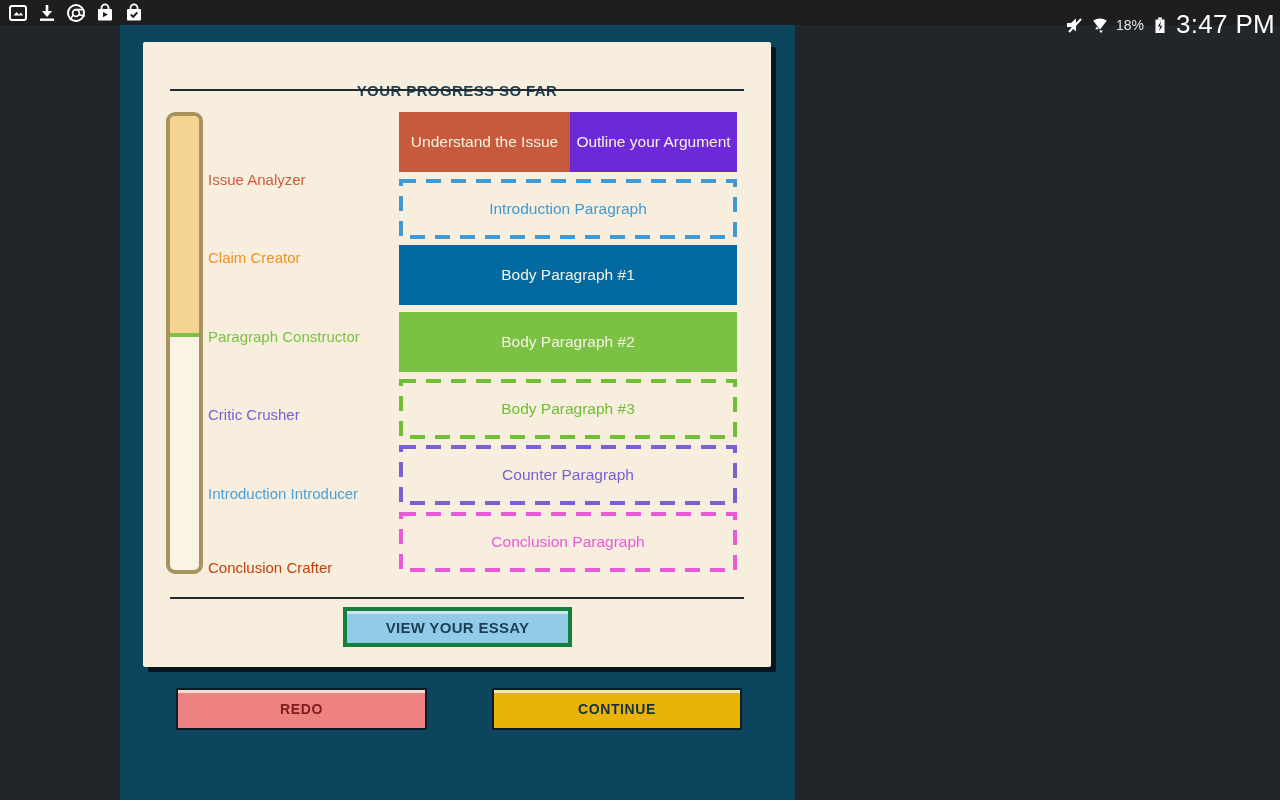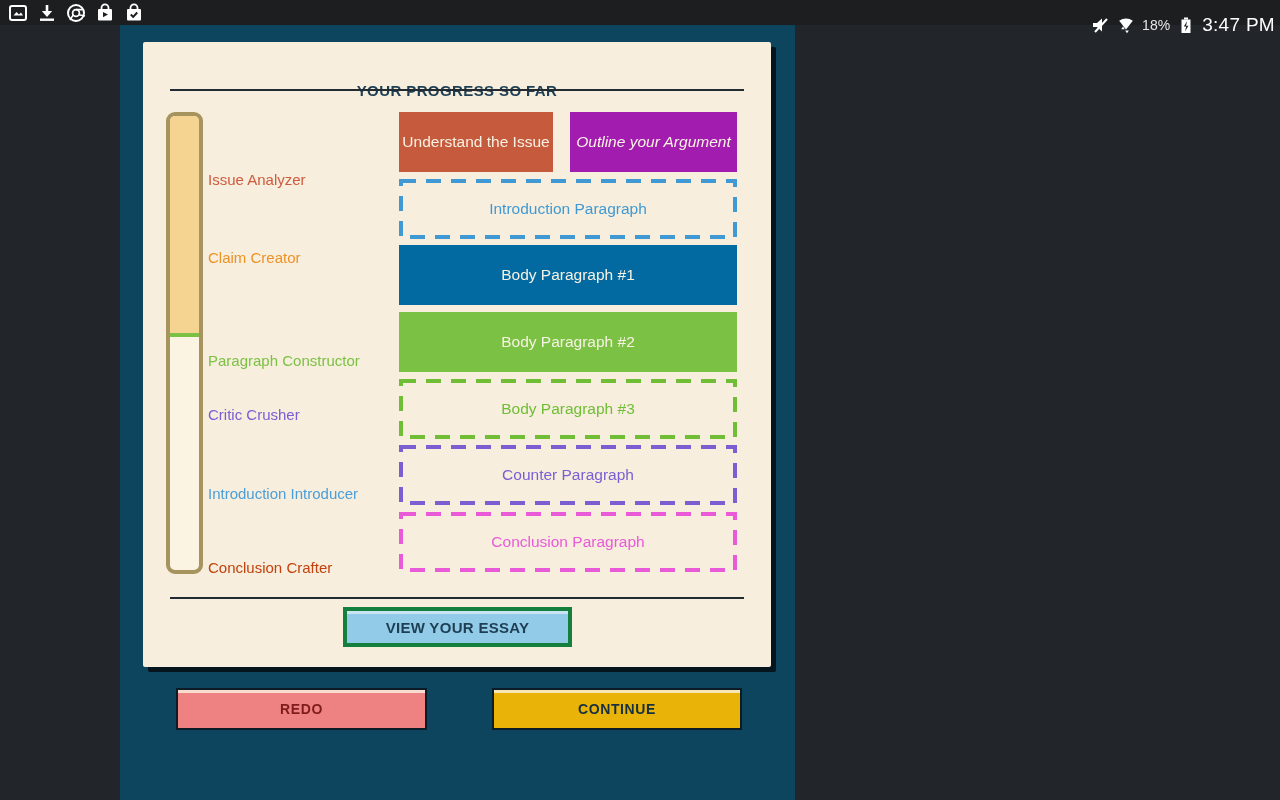--- a/index.html
+++ b/index.html
@@ -7,40 +7,40 @@
     width:1280px;height:800px;position:relative;overflow:hidden;
     background:#22262a;font-family:"Liberation Sans",sans-serif;
     -webkit-font-smoothing:antialiased;
   }
   
   .statusbar{position:absolute;left:0;top:0;width:1280px;height:25px;background:#1c1e20;display:flex;align-items:center;}
   .sb-left{display:flex;align-items:center;gap:9px;padding-left:8px;}
   .sb-right{margin-left:auto;display:flex;align-items:center;gap:6px;padding-right:5px;margin-top:24px;}
   .sb-icon{width:20px;height:20px;display:block;}
   .sb-pct{color:#e6e6e6;font-size:14px;}
-  .sb-time{color:#fdfdfd;font-size:19px;letter-spacing:.3px;}
+  .sb-time{color:#fdfdfd;font-size:26px;letter-spacing:.3px;}
   
   .panel{position:absolute;left:120px;top:25px;width:675px;height:775px;background:#0d455f;}
   
   .card{position:absolute;left:23px;top:17px;width:628px;height:625px;background:#f7eedd;border-radius:2px;box-shadow:5px 5px 0 #06141e;}
   .card-title{position:absolute;top:12px;left:0;width:100%;text-align:center;font-size:15px;font-weight:bold;color:#1d3e53;letter-spacing:.4px;margin-top:28px;}
   .divider{position:absolute;left:27px;width:574px;border-top:2px solid #222b32;}
   .d1{top:47px}.d2{top:555px}
   
   .bar{position:absolute;left:23px;top:70px;width:29px;height:454px;border:4px solid #a7935e;border-radius:9px;background:#fbf4e2;overflow:hidden;}
   .bar-fill{width:100%;height:221px;background:#f5d391;border-bottom:4px solid #7bc143;box-sizing:border-box;}
   
   .stage{position:absolute;left:65px;width:165px;font-size:15px;line-height:18px;}
   .s0{top:129px}.s1{top:207px}.s2{top:286px}.s3{top:364px}.s4{top:443px}.s5{top:517px}
   
   .block{position:absolute;left:256px;width:338px;height:60px;display:flex;align-items:center;justify-content:center;font-size:15.5px;box-sizing:border-box;text-align:center;}
   .solid{color:#f7f2e3;}
   .dashed{background:transparent;}
   .dashed svg{position:absolute;left:0;top:0;}
-  .b0{top:70px;width:154px}
+  .b0{top:70px;width:171px}
   .b1{top:70px;left:427px;width:167px}
   .b2{top:137px}.b3{top:203px}.b4{top:270px}.b5{top:337px}.b6{top:403px}.b7{top:470px}
   
   .view-btn{position:absolute;left:200px;top:565px;width:229px;height:40px;background:#92cbe8;border:4px solid #15803d;color:#1d3e53;font-weight:bold;font-size:15px;letter-spacing:.3px;display:flex;align-items:center;justify-content:center;box-sizing:border-box;box-shadow:inset 0 3px 0 rgba(255,255,255,.5);cursor:pointer;}
   
   .footer-btn{position:absolute;height:42px;border:2px solid #0b1b27;display:flex;align-items:center;justify-content:center;font-weight:bold;font-size:14px;letter-spacing:.6px;box-sizing:border-box;box-shadow:inset 0 3px 0 rgba(250,243,226,.8);cursor:pointer;}
   .redo{left:56px;top:663px;width:251px;background:#ee8181;color:#7f1d1d;}
   .continue{left:372px;top:663px;width:250px;background:#eab308;color:#15303f;}
 </style>
 </head>
@@ -98,29 +98,29 @@
   <div class="card">
     <div class="card-title">YOUR PROGRESS SO FAR</div>
     <div class="divider d1"></div>
 
     <div class="bar">
       <div class="bar-fill"></div>
     </div>
 
     <div class="stage s0" style="color: rgb(206, 91, 62);">Issue Analyzer</div>
     <div class="stage s1" style="color: rgb(238, 146, 39);">Claim Creator</div>
-    <div class="stage s2" style="color: rgb(123, 193, 67); margin-top: 24px;">Paragraph Constructor</div>
+    <div class="stage s2" style="color: rgb(123, 193, 67);">Paragraph Constructor</div>
     <div class="stage s3" style="color: rgb(122, 94, 210);">Critic Crusher</div>
     <div class="stage s4" style="color: rgb(75, 158, 216);">Introduction Introducer</div>
     <div class="stage s5" style="color: #c2410c;">Conclusion Crafter</div>
 
     <div class="block solid b0" style="background: rgb(198, 90, 60);">
       <span>Understand the Issue</span>
     </div>
-    <div class="block solid b1" style="background: #a21caf; font-style: italic;">
+    <div class="block solid b1" style="background: #6d28d9;">
       <span>Outline your Argument</span>
     </div>
     <div class="block solid b3" style="background: #0369a1; text-align: right;">
       <span>Body Paragraph #1</span>
     </div>
     <div class="block solid b4" style="background: rgb(123, 193, 67);">
       <span>Body Paragraph #2</span>
     </div>
 
     <div class="block dashed b2" style="color: rgb(64, 153, 211);">

